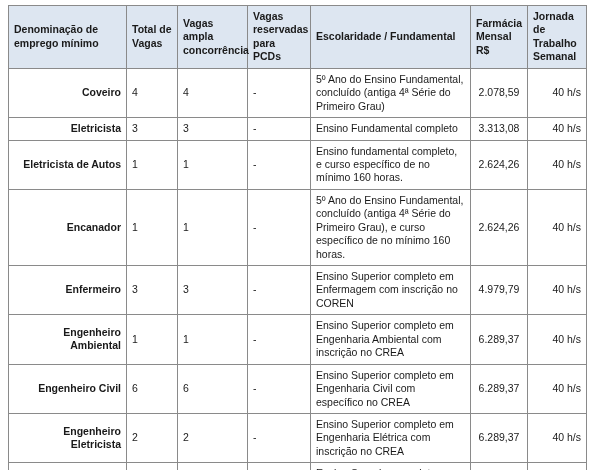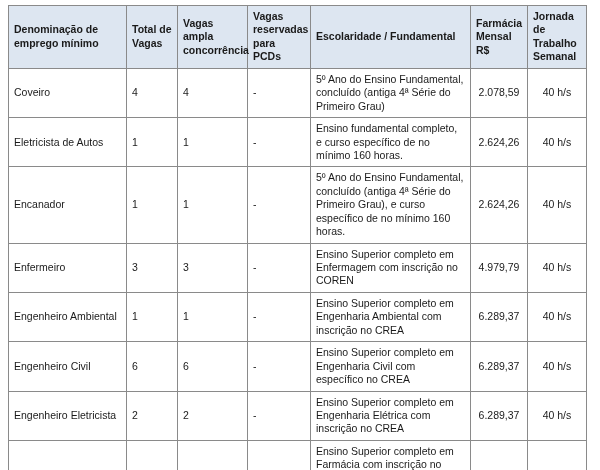--- a/index.html
+++ b/index.html
@@ -41,27 +41,27 @@
     vertical-align: middle;
     font-size: 10.5px;
     line-height: 1.3;
     border-top: 1px solid #6f6f6f;
     border-bottom: 1px solid #6f6f6f;
     height: 50px;
   }
   tbody td {
     background: #ffffff;
   }
-  td.c-name   { text-align: left; }
+  td.c-name   { text-align: right; font-weight: bold; }
   td.c-total  { text-align: left; padding-left: 8px; }
   td.c-ampla  { text-align: left; padding-left: 8px; }
   td.c-pcd    { text-align: left; padding-left: 8px; }
   td.c-esc    { text-align: left; }
   td.c-sal    { text-align: center; padding-left: 7px; }
-  td.c-jor    { text-align: center; padding-left: 7px; }
+  td.c-jor    { text-align: right; padding-left: 7px; }
 
   col.w-name  { width: 118px; }
   col.w-total { width: 51px; }
   col.w-ampla { width: 70px; }
   col.w-pcd   { width: 63px; }
   col.w-esc   { width: 160px; }
   col.w-sal   { width: 57px; }
   col.w-jor   { width: 59px; }
 
   .cell-text { display: block; }
@@ -110,20 +110,43 @@
           </td>
           <td class="c-sal">
             <span class="cell-text">2.078,59</span>
           </td>
           <td class="c-jor">
             <span class="cell-text">40 h/s</span>
           </td>
         </tr>
         <tr>
           <td class="c-name">
+            <span class="cell-text">Eletricista</span>
+          </td>
+          <td class="c-total">
+            <span class="cell-text">3</span>
+          </td>
+          <td class="c-ampla">
+            <span class="cell-text">3</span>
+          </td>
+          <td class="c-pcd">
+            <span class="cell-text">-</span>
+          </td>
+          <td class="c-esc">
+            <span class="cell-text">Ensino Fundamental completo</span>
+          </td>
+          <td class="c-sal">
+            <span class="cell-text">3.313,08</span>
+          </td>
+          <td class="c-jor">
+            <span class="cell-text">40 h/s</span>
+          </td>
+        </tr>
+        <tr>
+          <td class="c-name">
             <span class="cell-text">Eletricista de Autos</span>
           </td>
           <td class="c-total">
             <span class="cell-text">1</span>
           </td>
           <td class="c-ampla">
             <span class="cell-text">1</span>
           </td>
           <td class="c-pcd">
             <span class="cell-text">-</span>

